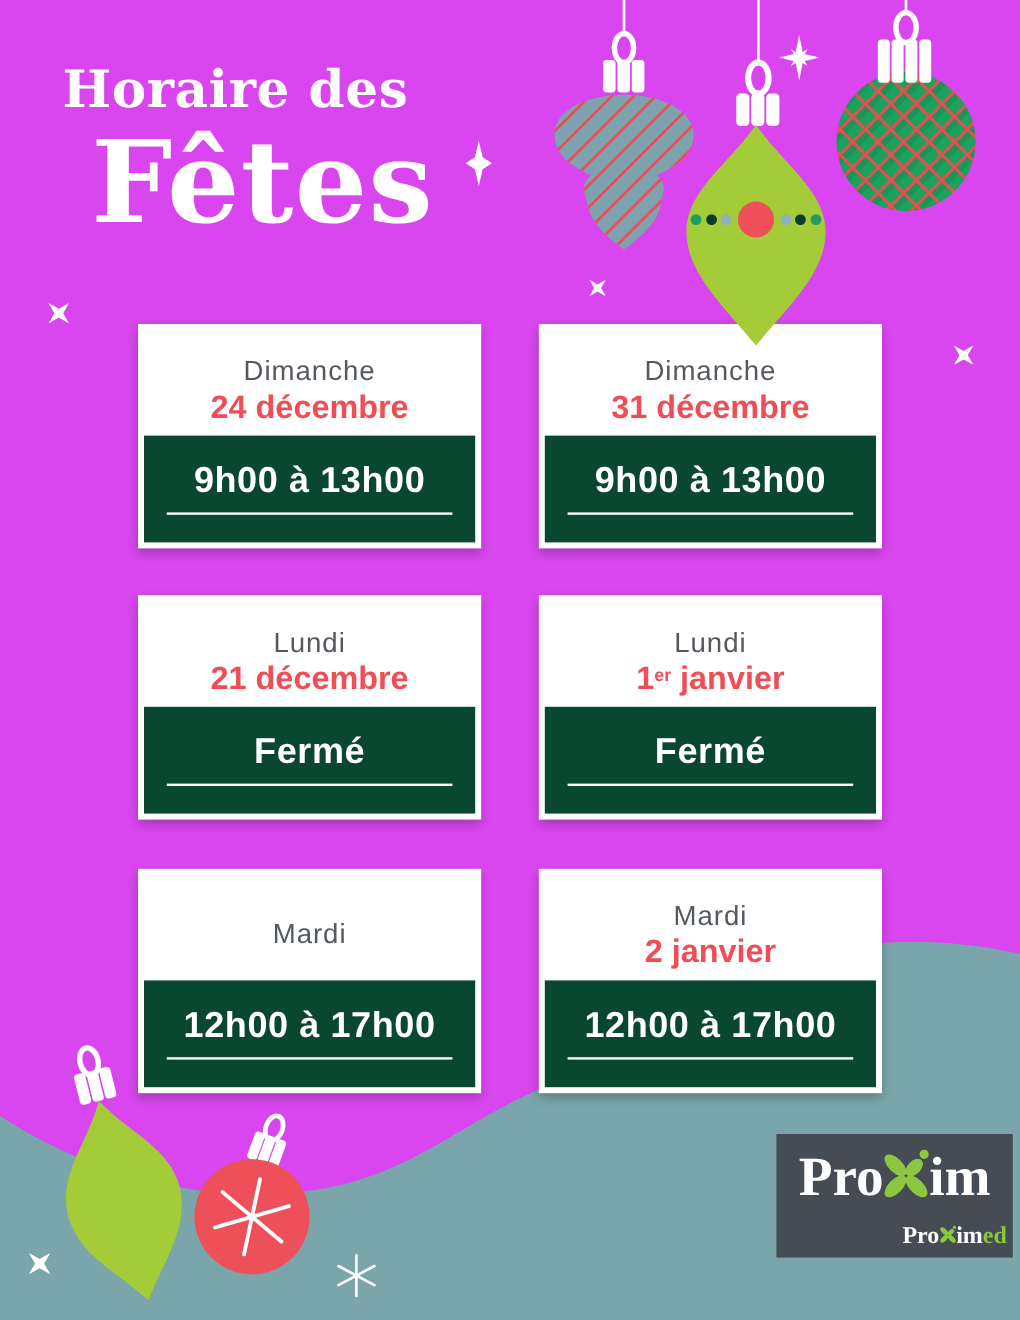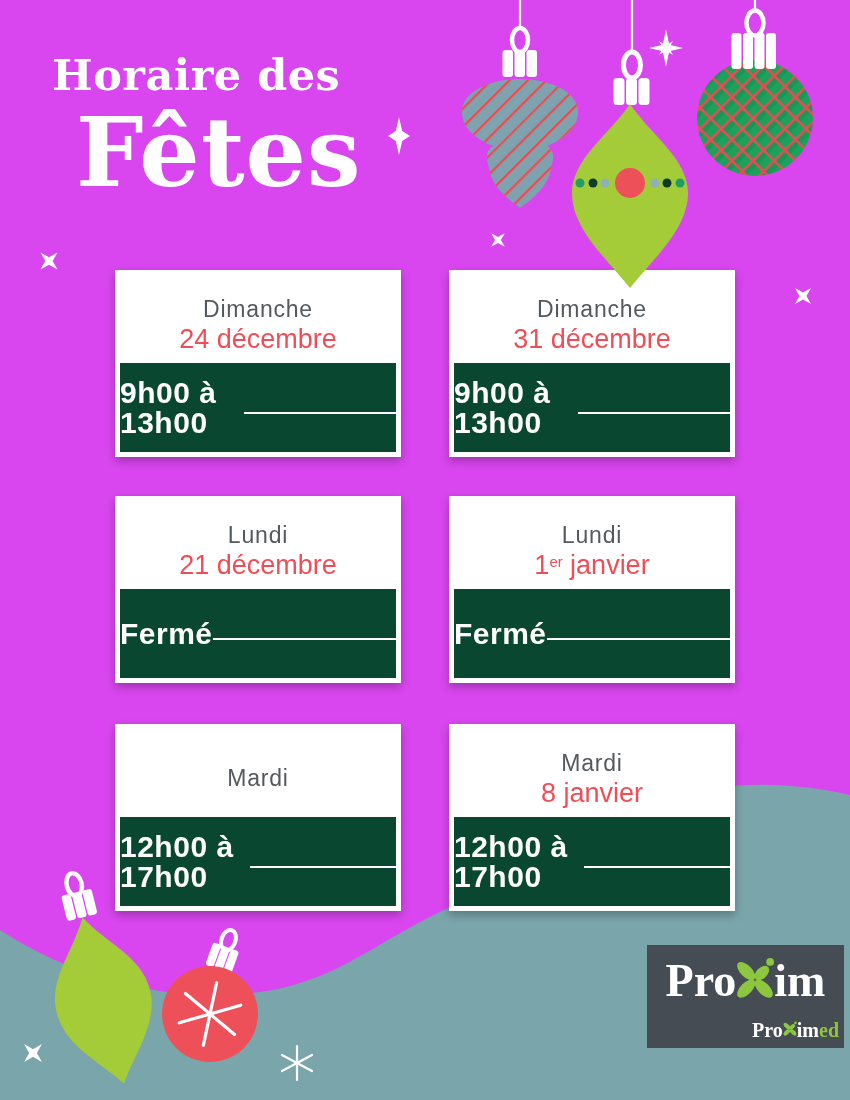--- a/index.html
+++ b/index.html
@@ -16,24 +16,24 @@
          font-family:"DejaVu Serif",serif;font-weight:700;}
   .title .l1{font-size:43px;line-height:1;letter-spacing:.5px;}
   .title .l2{font-size:95px;line-height:1;margin-top:8px;letter-spacing:1px;margin-left:24px;}
 
   
   .card{position:absolute;width:286px;height:187px;background:#fff;z-index:1;
         box-shadow:0 4px 9px rgba(0,0,0,.28);}
   .card-top{height:93px;display:flex;flex-direction:column;justify-content:center;
             align-items:center;gap:3px;padding-top:16px;box-sizing:border-box;}
   .day{font-size:23px;color:#54595E;letter-spacing:.8px;}
-  .date{font-size:27px;font-weight:400;color:#F04E56;line-height:1;}
+  .date{font-size:27px;font-weight:700;color:#F04E56;line-height:1;}
   .date sup{font-size:.55em;vertical-align:.45em;}
   .card-bottom{position:absolute;left:5px;right:5px;top:93px;bottom:5px;background:#0A4731;
-               display:flex;flex-direction:row;align-items:center;justify-content:center;}
+               display:flex;flex-direction:column;align-items:center;justify-content:center;}
   .hours{font-size:30px;font-weight:700;color:#fff;letter-spacing:.5px;line-height:1;}
   .hline{width:86%;height:2px;background:#fff;margin-top:11px;}
 
   
   .logo{position:absolute;left:647px;top:945px;width:197px;height:103px;background:#464C54;z-index:1;}
   .logo-main{display:flex;align-items:center;justify-content:center;margin-top:12px;
              font-family:"Liberation Serif",serif;font-weight:700;font-size:46px;color:#fff;line-height:1;}
   .logo-main .flower{width:44px;height:48px;margin:0 -3px;transform:translateY(-3px);}
   .logo-sub{position:absolute;right:5px;bottom:8px;display:flex;align-items:center;
             font-family:"Liberation Serif",serif;font-weight:700;font-size:20px;color:#fff;line-height:1;}
@@ -189,21 +189,21 @@
     </div>
     <div class="card-bottom">
       <div class="hours">12h00 à 17h00</div>
       <div class="hline"></div>
     </div>
   </div>
 
   <div class="card" style="left:449px;top:724px">
     <div class="card-top">
       <div class="day">Mardi</div>
-      <div class="date"><span>8 janvier</span><sup></sup><span></span></div>
+      <div class="date"><span>2 janvier</span><sup></sup><span></span></div>
     </div>
     <div class="card-bottom">
       <div class="hours">12h00 à 17h00</div>
       <div class="hline"></div>
     </div>
   </div>
 
   <svg class="orn2" viewBox="555 0 160 310">
     <line x1="632" y1="0" x2="632" y2="53" stroke="#fff" stroke-width="2.2"></line>
     <ellipse cx="632" cy="65" rx="8.5" ry="13" fill="none" stroke="#fff" stroke-width="5"></ellipse>

